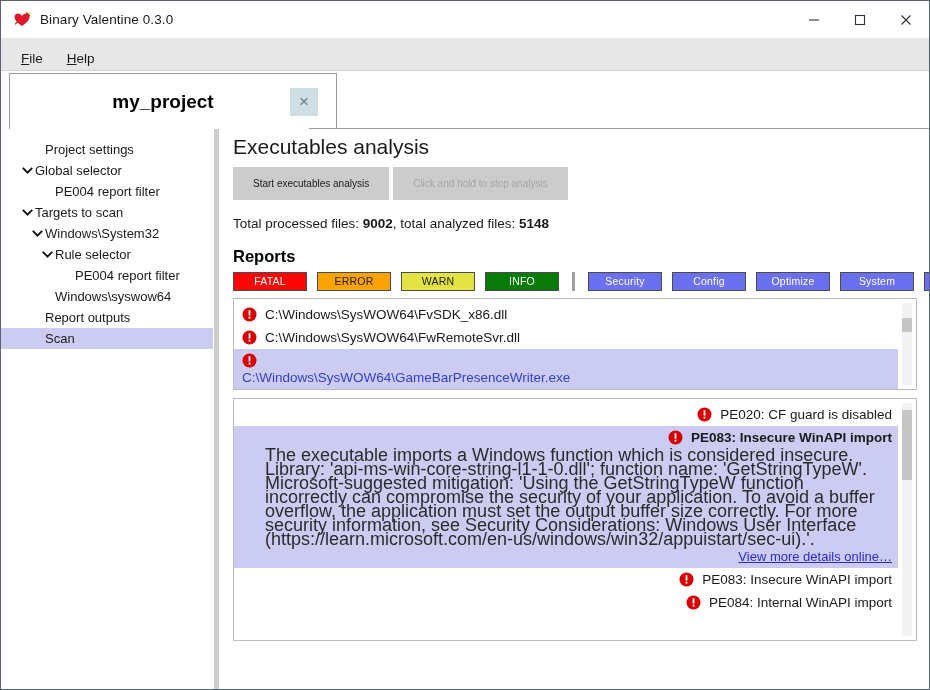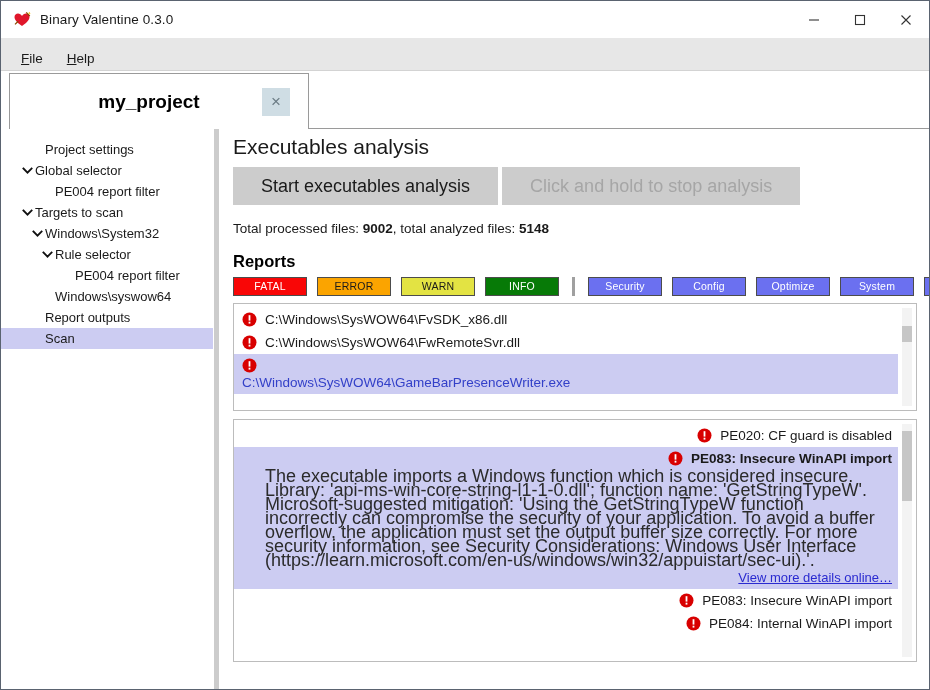--- a/index.html
+++ b/index.html
@@ -94,21 +94,21 @@
     left: 308px;
     right: 0;
     bottom: 0;
     height: 1px;
     background: #9a9a9a;
   }
   .tab {
     position: absolute;
     left: 8px;
     top: 2px;
-    width: 300px;
+    width: 328px;
     height: 56px;
     box-sizing: border-box;
     border: 1px solid #9a9a9a;
     border-bottom: none;
     background: #ffffff;
     display: flex;
     align-items: center;
   }
   .tab-label {
     flex: 1 1 auto;
@@ -190,26 +190,26 @@
     color: #1a1a1a;
     margin: 0 0 8px 0;
     font-weight: normal;
   }
   .action-row {
     display: flex;
     gap: 4px;
     margin-bottom: 16px;
   }
   .btn {
-    height: 38px;
-    padding: 0 28px;
+    height: 33px;
+    padding: 0 20px;
     border: none;
     background: #cccccc;
     color: #1a1a1a;
-    font-size: 18px;
+    font-size: 10px;
     font-family: "Liberation Sans", sans-serif;
     line-height: 31px;
     box-sizing: border-box;
   }
   .btn.disabled {
     color: #a6a6a6;
   }
   .stats {
     font-size: 13.5px;
     color: #1a1a1a;
@@ -250,21 +250,21 @@
     flex: 0 0 3px;
   }
 
   .panel {
     border: 1px solid #bcbcbc;
     background: #ffffff;
     box-sizing: border-box;
     position: relative;
     overflow: hidden;
   }
-  .panel-files { height: 108px; margin-bottom: 8px; }
+  .panel-files { height: 92px; margin-bottom: 8px; }
   .panel-reports { height: 243px; }
 
   .panel-inner {
     position: absolute;
     left: 0; top: 0; right: 18px; bottom: 0;
     padding: 4px 0 0 0;
     overflow: hidden;
   }
 
   .row {

